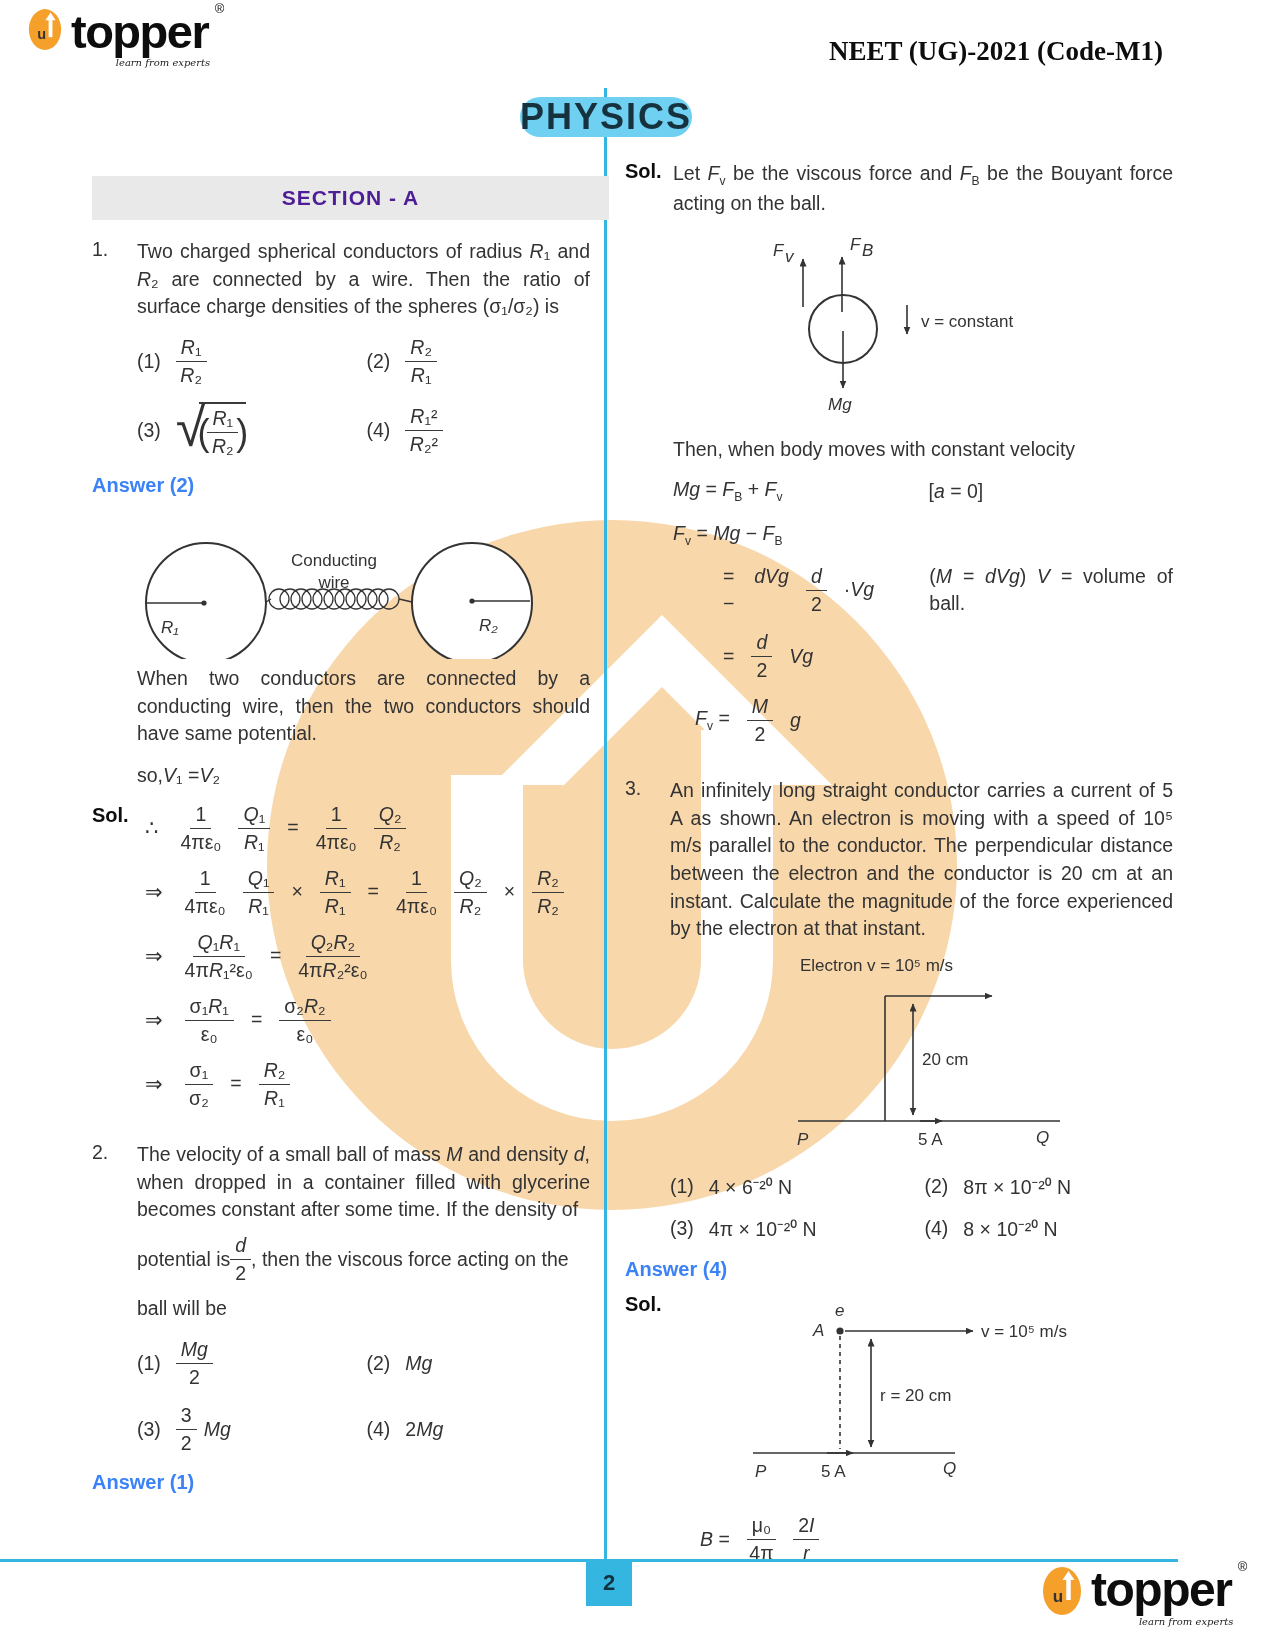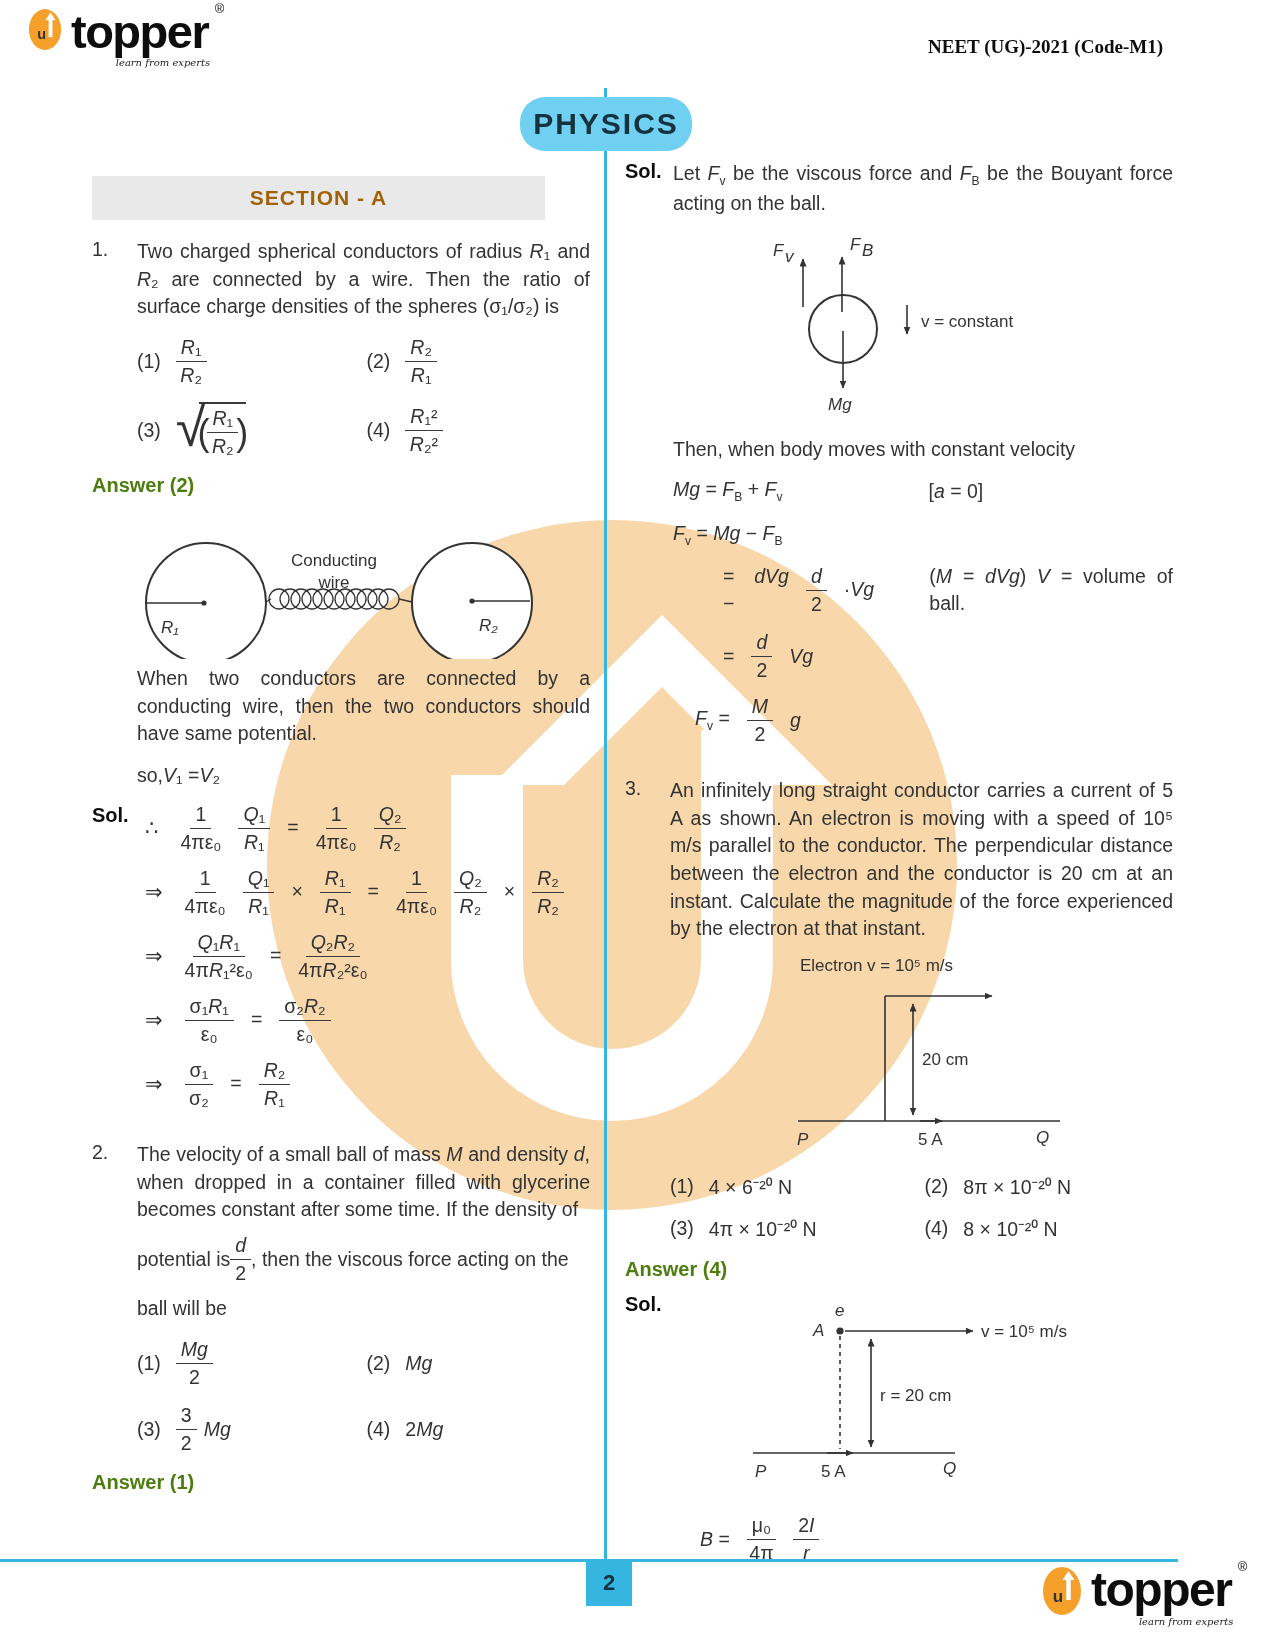--- a/index.html
+++ b/index.html
@@ -11,37 +11,37 @@
   .brand{position:absolute;display:flex;align-items:flex-start;gap:9px;z-index:2;}
   .brand-top{left:28px;top:8px;}
   .brand-bottom{left:1042px;top:1566px;}
   .brand-word{position:relative;font-weight:bold;color:#0d0d0d;letter-spacing:-1.5px;line-height:1;}
   .brand-top .brand-word{font-size:47px;}
   .brand-bottom .brand-word{font-size:48px;}
   .reg{position:absolute;top:-6px;right:-16px;font-size:13px;font-weight:normal;letter-spacing:0;}
   .tagline{position:absolute;right:-2px;bottom:-13px;font-family:"DejaVu Serif",serif;
            font-style:italic;font-size:10px;font-weight:normal;letter-spacing:0;white-space:nowrap;color:#1a1a1a;}
   .exam-title{position:absolute;top:36px;right:112px;font-family:"Liberation Serif",serif;
-              font-weight:bold;font-size:19px;color:#0d0d0d;z-index:2;}
-  .badge{position:absolute;left:520px;top:97px;width:172px;height:54px;background:#6fd0f2;
+              font-weight:bold;font-size:27px;color:#0d0d0d;z-index:2;}
+  .badge{position:absolute;left:520px;top:97px;width:172px;height:40px;background:#6fd0f2;
          border-radius:25px;display:flex;align-items:center;justify-content:center;
-         font-size:30px;font-weight:bold;letter-spacing:2px;color:#16323e;z-index:2;}
+         font-size:36px;font-weight:bold;letter-spacing:2px;color:#16323e;z-index:2;}
   .divider{position:absolute;left:604px;top:88px;width:3px;height:1473px;background:#35b6e0;z-index:1;}
   
   .col{position:absolute;z-index:1;}
   .col-left{left:92px;top:176px;width:498px;}
   .col-right{left:625px;top:160px;width:548px;}
-  .section-bar{width:453px;height:44px;background:#e9e9e9;display:flex;align-items:center;
-               justify-content:center;font-size:21px;font-weight:bold;color:#a16207;letter-spacing:1px;}
+  .section-bar{width:517px;height:44px;background:#e9e9e9;display:flex;align-items:center;
+               justify-content:center;font-size:21px;font-weight:bold;color:#4c1d95;letter-spacing:1px;}
   .qrow{display:flex;margin-top:18px;}
   .qnum{width:45px;flex:none;font-size:19.5px;}
   .qbody{flex:1;text-align:justify;font-size:19.5px;line-height:1.42;}
   .opts{display:grid;grid-template-columns:1fr 1fr;column-gap:6px;padding-left:45px;}
   .opt{display:flex;align-items:center;gap:15px;margin-top:15px;font-size:19.5px;}
-  .answer{font-weight:bold;color:#4d7c0f;font-size:20px;margin-top:16px;}
+  .answer{font-weight:bold;color:#3b82f6;font-size:20px;margin-top:16px;}
   .sol{display:flex;margin-top:12px;}
   .sol-label{width:48px;flex:none;font-weight:bold;font-size:20px;color:#0d0d0d;}
   .sol-label-l{width:45px;}
   .vcenter{align-self:center;}
   .sol-body{flex:1;text-align:justify;font-size:19.5px;line-height:1.42;}
   
   .mrow{display:flex;align-items:center;gap:17px;margin:13px 0;font-size:19.5px;}
   .msym{font-size:21px;margin-right:5px;}
   .fr{display:inline-flex;flex-direction:column;align-items:center;line-height:1.18;vertical-align:middle;}
   .fr .n{padding:0 5px 2px;border-bottom:1.7px solid #3a3a3a;}

